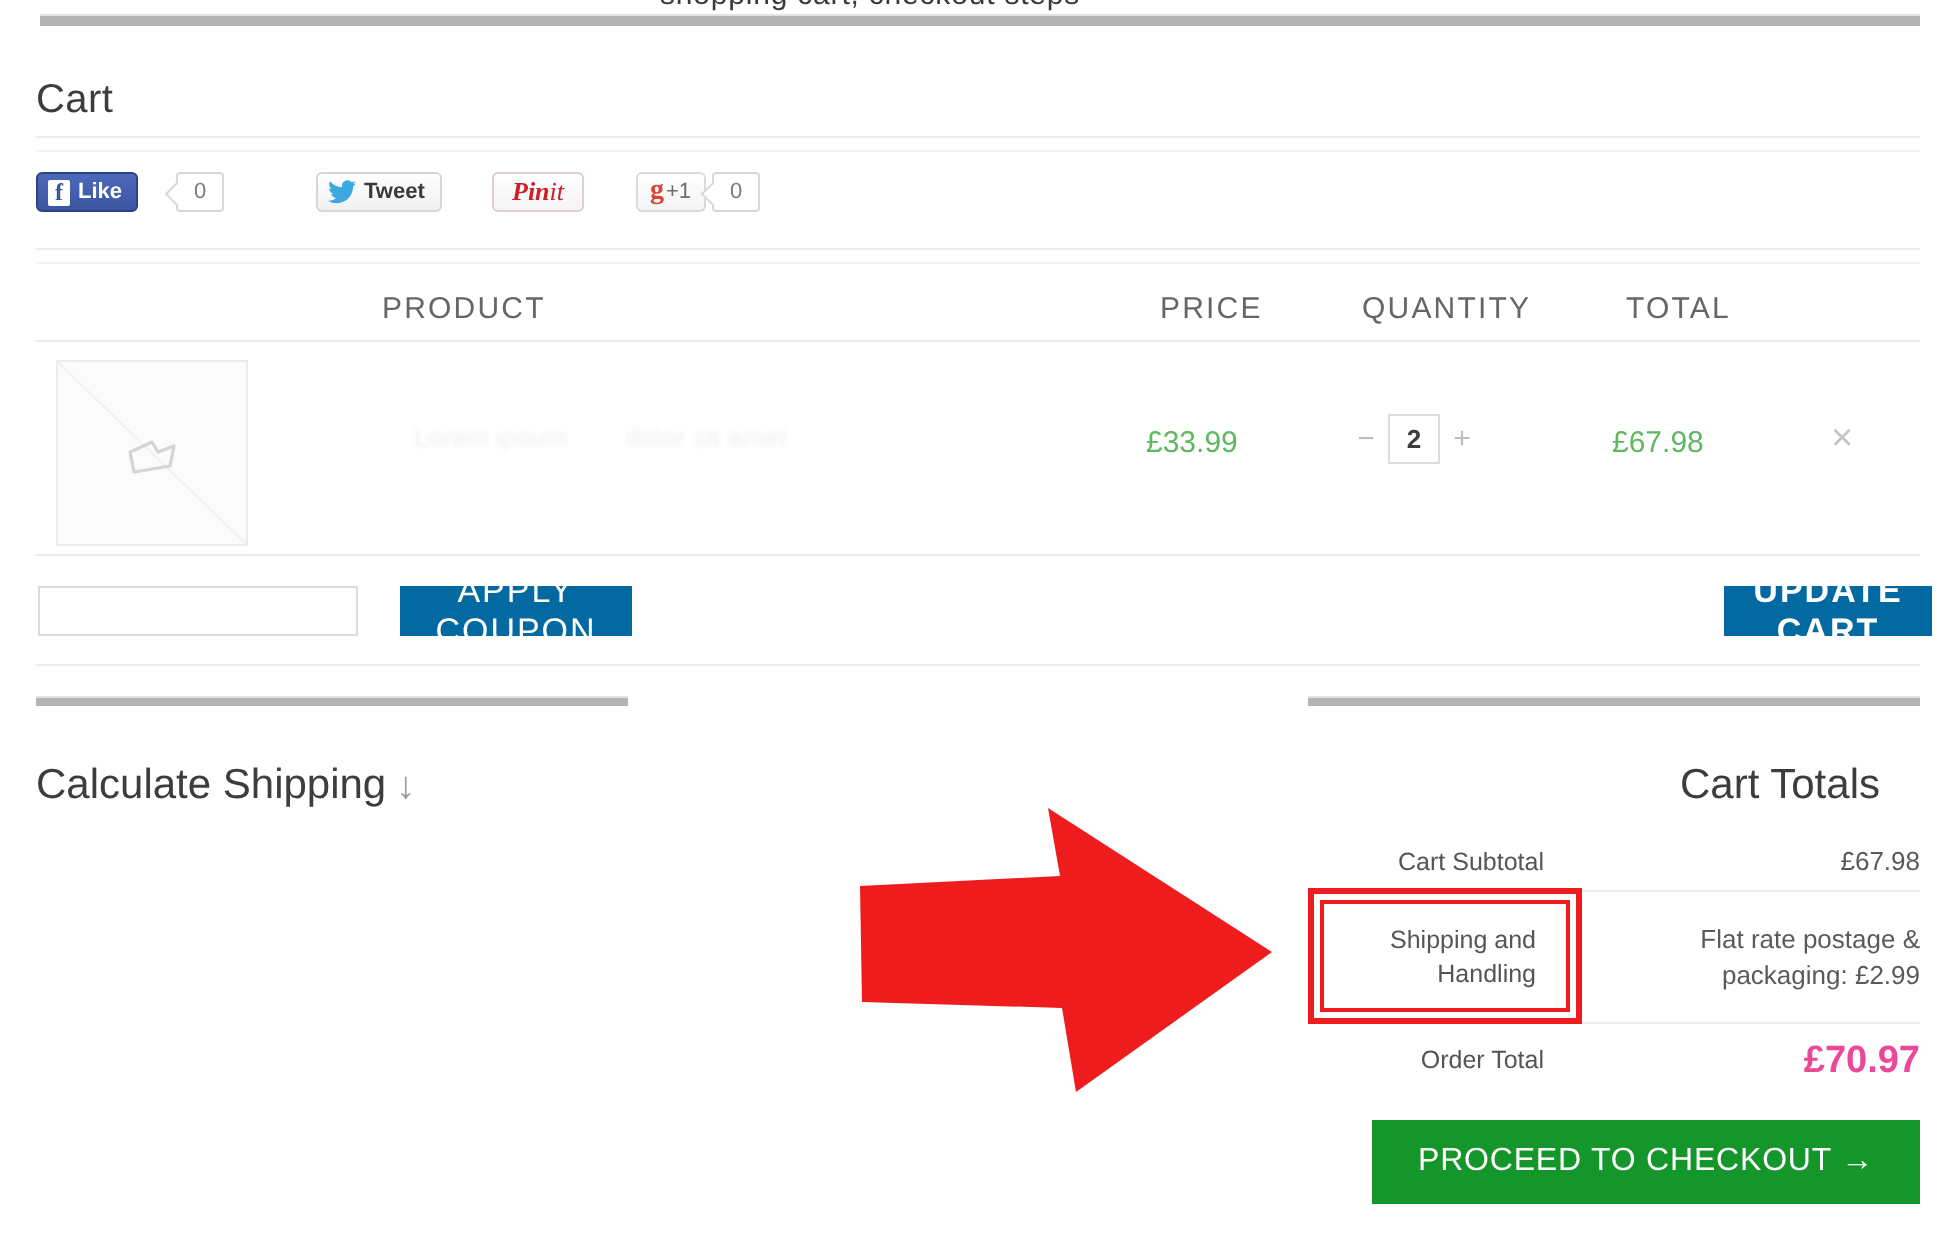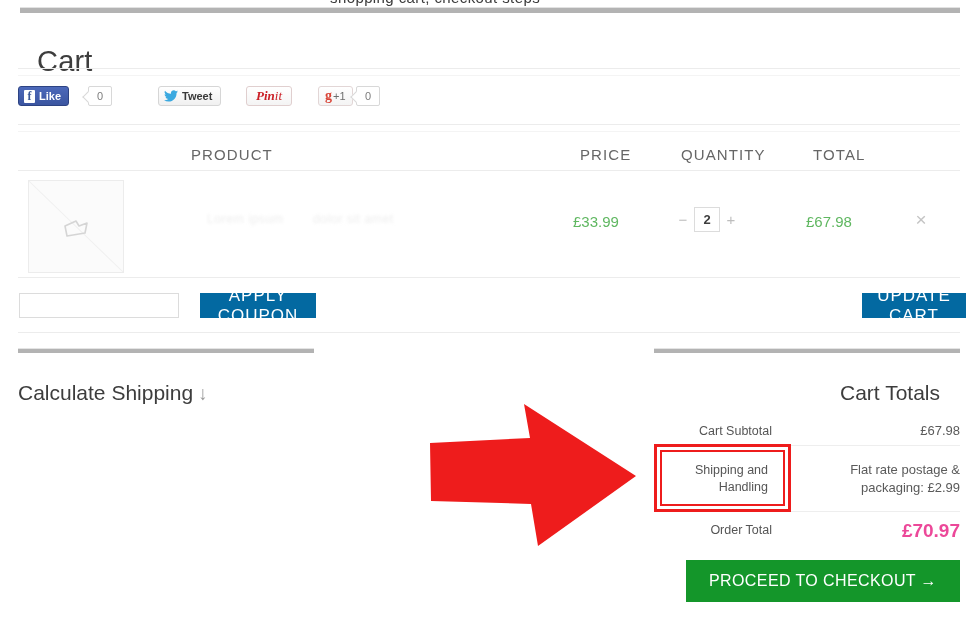--- a/index.html
+++ b/index.html
@@ -36,25 +36,24 @@
     left: 20px; top: 7px;
     width: 940px; height: 5px;
     background: #b3b3b3;
     border-top: 1px solid #e2e2e2;
   }
 
   
   .page-title {
     position: absolute;
     left: 18px; top: 26px;
-    font-size: 29px;
+    font-size: 20px;
     font-weight: 400;
     color: #3d3d3d;
     letter-spacing: .2px;
-    margin-left: 19px;
   }
 
   
   .hr {
     position: absolute;
     left: 18px;
     width: 942px;
     height: 1px;
     background: #ececec;
   }
@@ -300,21 +299,21 @@
     font-family: "Liberation Sans", sans-serif;
     font-size: 17px;
     letter-spacing: 1px;
     cursor: pointer;
     display: flex;
     align-items: center;
     justify-content: center;
     box-sizing: border-box;
   }
   .btn-coupon { left: 200px; top: 293px; width: 116px; }
-  .btn-update { left: 862px; top: 293px; width: 104px; }
+  .btn-update { left: 862px; top: 293px; width: 104px; font-weight: bold; }
 
   
   .sec-rule {
     position: absolute;
     height: 4px;
     background: #b3b3b3;
     border-top: 1px solid #e4e4e4;
   }
   .sec-rule.left  { left: 18px;  top: 348px; width: 296px; }
   .sec-rule.right { left: 654px; top: 348px; width: 306px; }

